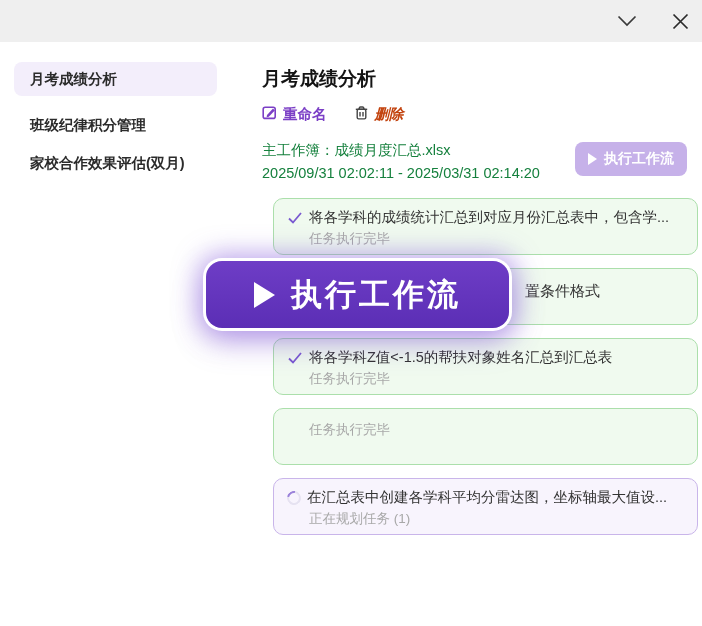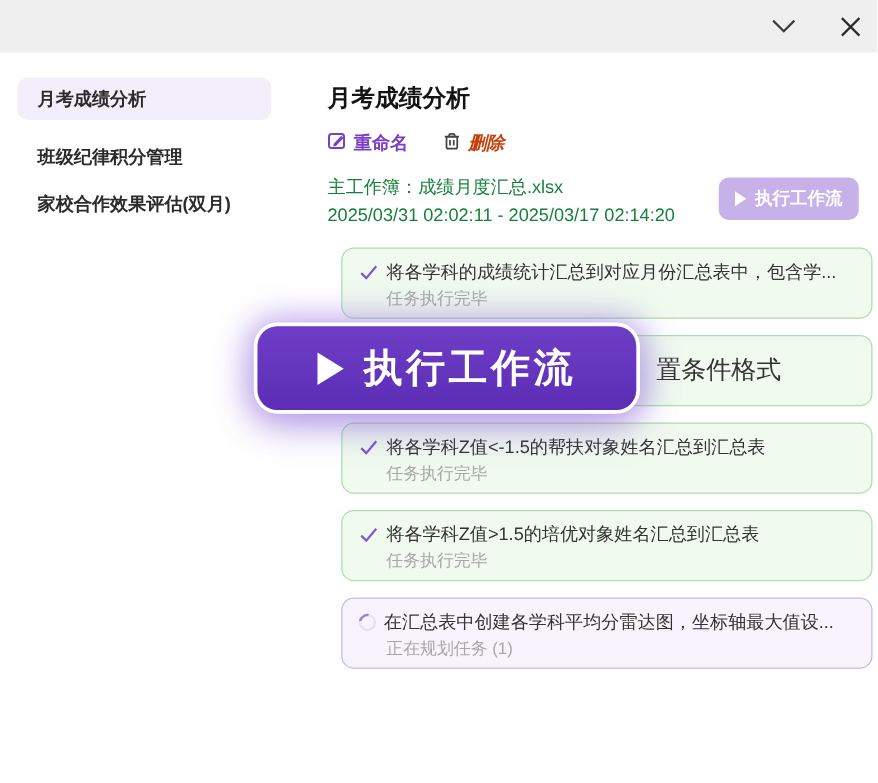--- a/index.html
+++ b/index.html
@@ -64,21 +64,21 @@
   .card.done{background:#f0faef;border:1px solid #abdfab;}
   .card.planning{background:#f8f4fd;border:1px solid #c9b5ea;}
   .row{display:flex;align-items:center;gap:6px;}
   .task-title{
     font-size:14.5px;color:#333333;
     white-space:nowrap;overflow:hidden;max-width:390px;
   }
   .task-status{margin-left:22px;margin-top:3px;font-size:13.5px;color:#a8a8a8;}
   .card.occluded .frag{
     position:absolute;left:251px;top:13px;
-    font-size:20px;color:#333333;white-space:nowrap;
+    font-size:15px;color:#333333;white-space:nowrap;
   }
   .spinner{
     width:14px;height:14px;border-radius:50%;flex:0 0 auto;
     border:2px solid #e6e2f1;border-top-color:#9b82da;
     transform:rotate(-35deg);box-sizing:border-box;
   }
 
   
   .run-overlay{
     position:absolute;left:206px;top:261px;width:303px;height:67px;
@@ -150,21 +150,21 @@
             <rect x="3.2" y="4.3" width="8.6" height="9.6" rx="1.4"></rect>
             <path d="M6 7 v4.4 M9 7 v4.4"></path>
           </svg>
         </span>
         <span>删除</span>
       </button>
     </div>
 
     <div class="meta">
       <div>主工作簿：成绩月度汇总.xlsx</div>
-      <div>2025/03/31 02:02:11 - 2025/03/17 02:14:20</div>
+      <div>2025/09/31 02:02:11 - 2025/03/31 02:14:20</div>
     </div>
 
     <button class="run-small">
       <span class="tri"></span>
       <span>执行工作流</span>
     </button>
 
     <section class="tasks">
 
       <div class="card done">
@@ -189,28 +189,20 @@
             <svg width="16" height="16" viewBox="0 0 16 16">
                 <polyline points="2,8.5 6,12.5 14,3" fill="none" stroke="#7a5ad0" stroke-width="1.8"></polyline>
               </svg>
           </span>
           <span class="task-title">将各学科Z值&lt;-1.5的帮扶对象姓名汇总到汇总表</span>
         </div>
         <div class="task-status">任务执行完毕</div>
       </div>
 
       <div class="card done">
-        <div class="row">
-          <span style="display:flex;">
-            <svg width="16" height="16" viewBox="0 0 16 16">
-                <polyline points="2,8.5 6,12.5 14,3" fill="none" stroke="#7a5ad0" stroke-width="1.8"></polyline>
-              </svg>
-          </span>
-          <span class="task-title">将各学科Z值&gt;1.5的培优对象姓名汇总到汇总表</span>
-        </div>
         <div class="task-status">任务执行完毕</div>
       </div>
 
       <div class="card planning">
         <div class="row">
           <span class="spinner"></span>
           <span class="task-title">在汇总表中创建各学科平均分雷达图，坐标轴最大值设...</span>
         </div>
         <div class="task-status">正在规划任务 (1)</div>
       </div>

